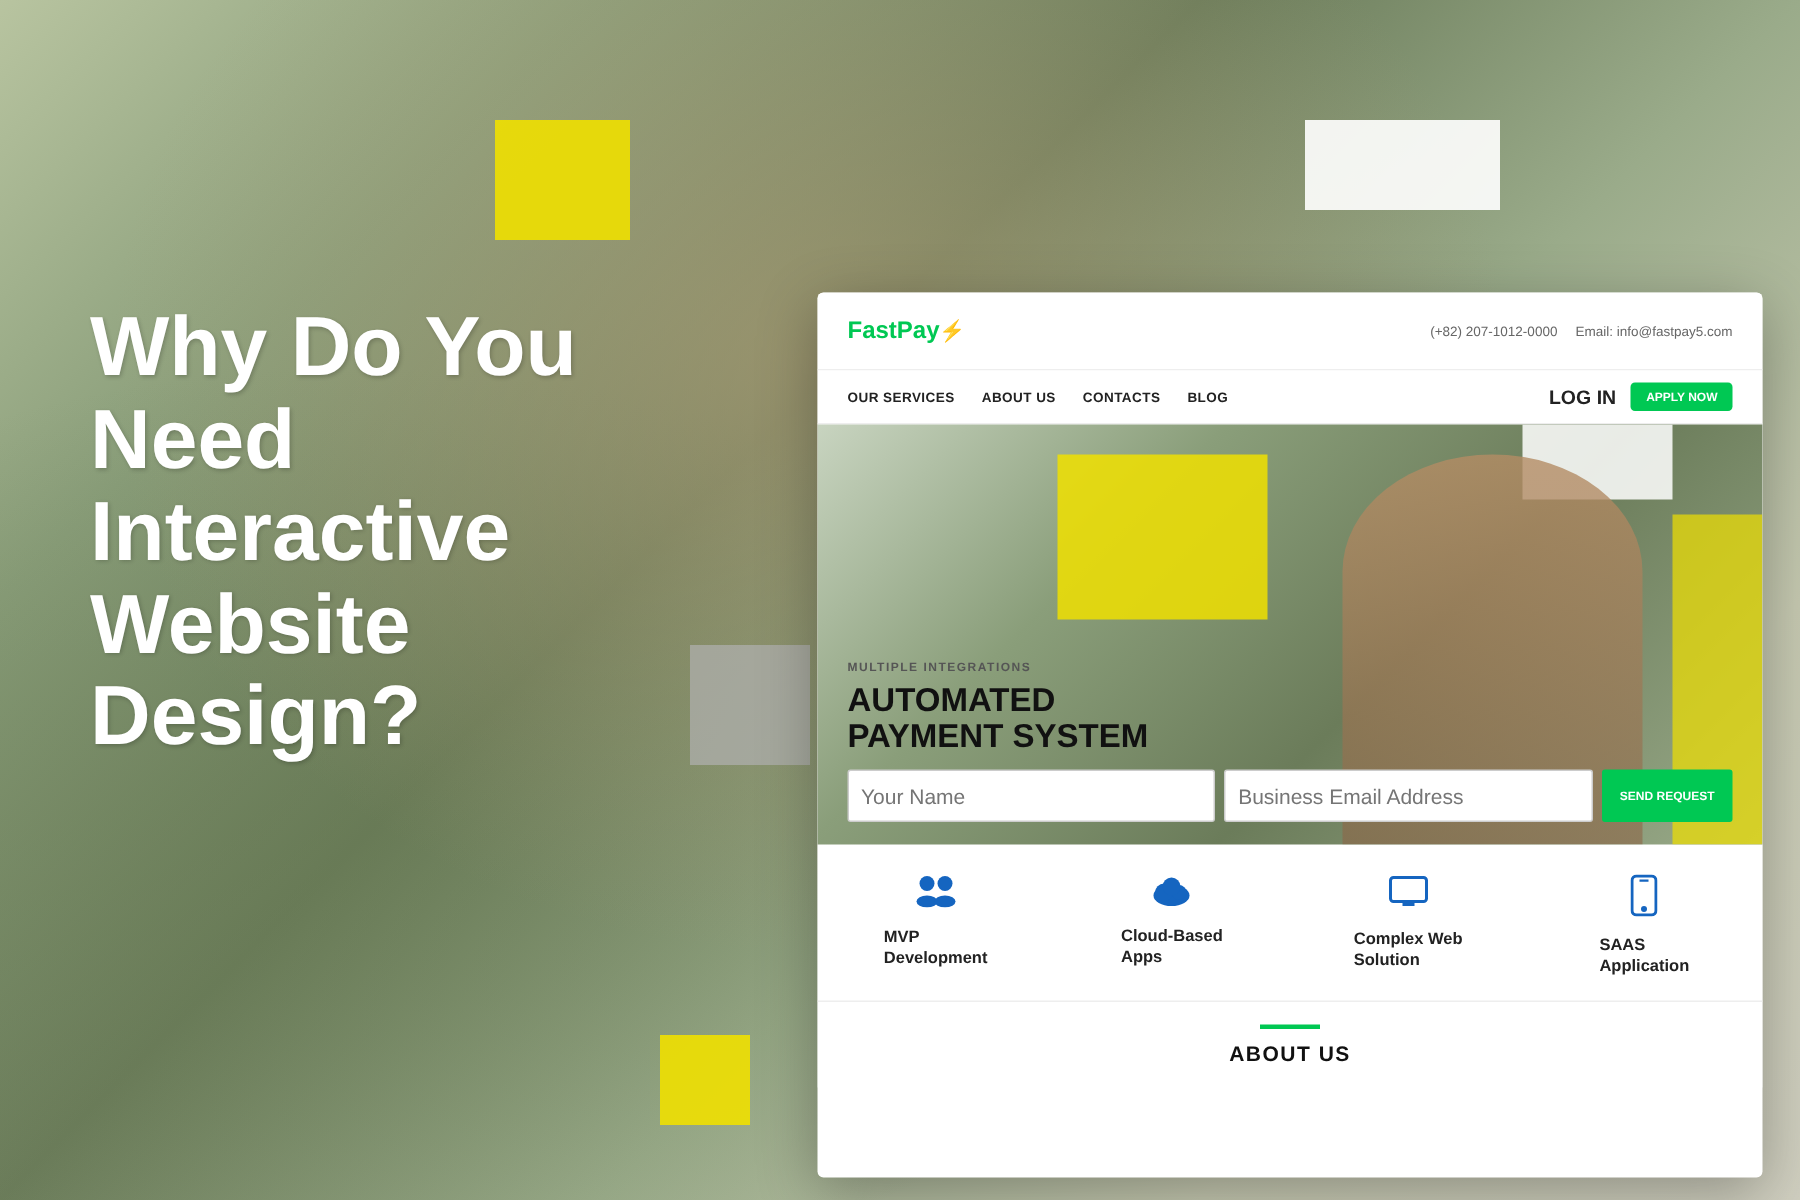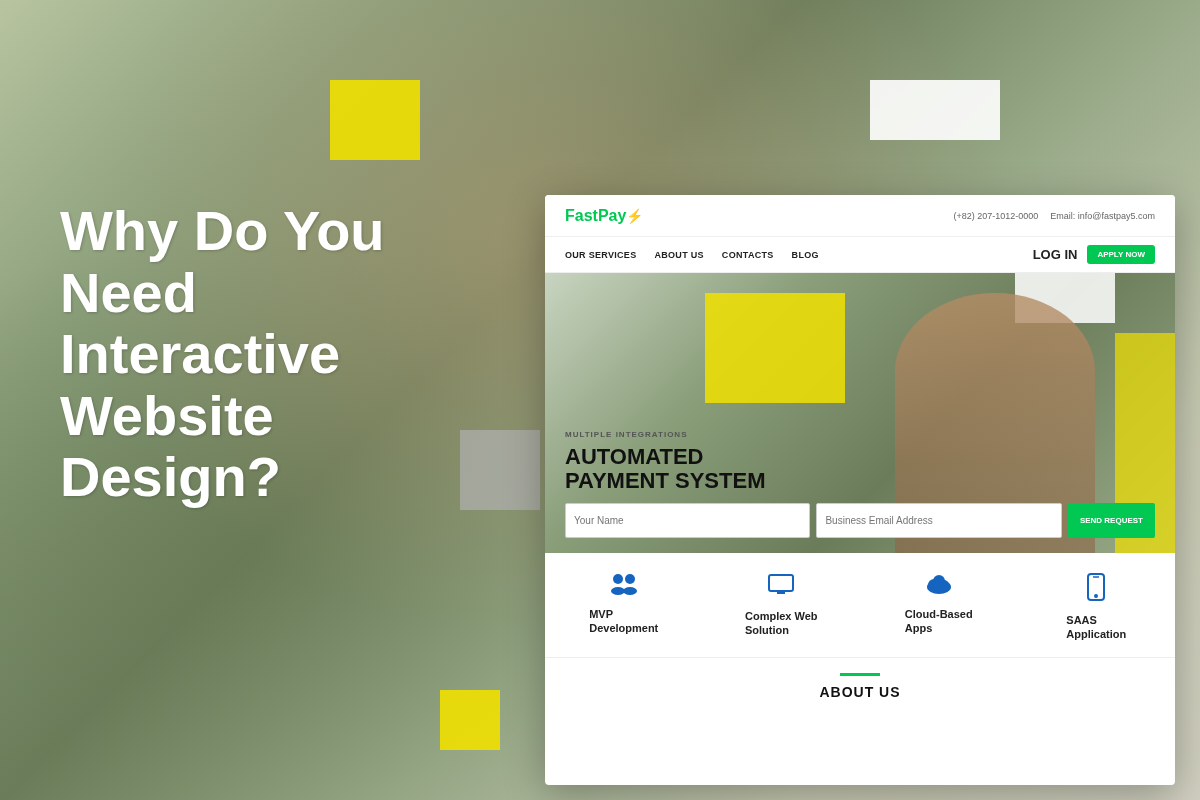--- a/index.html
+++ b/index.html
@@ -82,21 +82,21 @@
     }
 
     
     .mockup-header {
       background: white;
       padding: 10px 20px;
       display: flex;
       align-items: center;
       justify-content: space-between;
       border-bottom: 1px solid #eee;
-      height: 42px;
+      height: 52px;
     }
     .mockup-logo {
       font-size: 16px;
       font-weight: 700;
       color: #333;
     }
     .mockup-logo span { color: #00c853; }
     .header-contact {
       font-size: 9px;
       color: #666;
@@ -204,21 +204,21 @@
       position: absolute;
       bottom: 15px; left: 20px;
       right: 20px;
       display: flex;
       gap: 6px;
       z-index: 5;
     }
     .hero-input {
       flex: 1;
       padding: 7px 8px;
-      font-size: 10px;
+      font-size: 14px;
       border: 1px solid #ccc;
       border-radius: 2px;
       background: white;
       color: #999;
     }
     .hero-input-yellow {
       flex: 1;
       padding: 7px 8px;
       font-size: 8px;
       border: 1px solid #f0e000;
@@ -370,41 +370,41 @@
         <svg width="28" height="22" viewBox="0 0 28 22">
             <circle cx="8" cy="6" r="5" fill="#1565C0"></circle>
             <circle cx="20" cy="6" r="5" fill="#1565C0"></circle>
             <ellipse cx="8" cy="18" rx="7" ry="4" fill="#1565C0"></ellipse>
             <ellipse cx="20" cy="18" rx="7" ry="4" fill="#1565C0"></ellipse>
           </svg>
       </div>
       <div class="service-label">MVP<br>Development</div>
     </div>
     <div class="service-item">
-      <div class="service-icon" style="color:#1565C0;">
-        <svg width="28" height="24" viewBox="0 0 28 24">
-            <rect x="2" y="2" width="24" height="16" rx="2" fill="none" stroke="#1565C0" stroke-width="2"></rect>
-            <line x1="10" y1="20" x2="18" y2="20" stroke="#1565C0" stroke-width="2"></line>
-            <line x1="14" y1="18" x2="14" y2="20" stroke="#1565C0" stroke-width="2"></line>
-          </svg>
-      </div>
-      <div class="service-label">Complex Web<br>Solution</div>
-    </div>
-    <div class="service-item">
       <div class="service-icon">
         <svg width="30" height="22" viewBox="0 0 30 22">
             <ellipse cx="15" cy="14" rx="12" ry="7" fill="#1565C0"></ellipse>
             <circle cx="10" cy="12" r="6" fill="#1565C0"></circle>
             <circle cx="20" cy="12" r="5" fill="#1565C0"></circle>
             <circle cx="15" cy="8" r="6" fill="#1565C0"></circle>
           </svg>
       </div>
       <div class="service-label">Cloud-Based<br>Apps</div>
     </div>
     <div class="service-item">
+      <div class="service-icon" style="color:#1565C0;">
+        <svg width="28" height="24" viewBox="0 0 28 24">
+            <rect x="2" y="2" width="24" height="16" rx="2" fill="none" stroke="#1565C0" stroke-width="2"></rect>
+            <line x1="10" y1="20" x2="18" y2="20" stroke="#1565C0" stroke-width="2"></line>
+            <line x1="14" y1="18" x2="14" y2="20" stroke="#1565C0" stroke-width="2"></line>
+          </svg>
+      </div>
+      <div class="service-label">Complex Web<br>Solution</div>
+    </div>
+    <div class="service-item">
       <div class="service-icon">
         <svg width="18" height="28" viewBox="0 0 18 28">
             <rect x="1" y="1" width="16" height="26" rx="3" fill="none" stroke="#1565C0" stroke-width="2"></rect>
             <circle cx="9" cy="23" r="2" fill="#1565C0"></circle>
             <line x1="6" y1="4" x2="12" y2="4" stroke="#1565C0" stroke-width="1.5"></line>
           </svg>
       </div>
       <div class="service-label">SAAS<br>Application</div>
     </div>
   </div>

